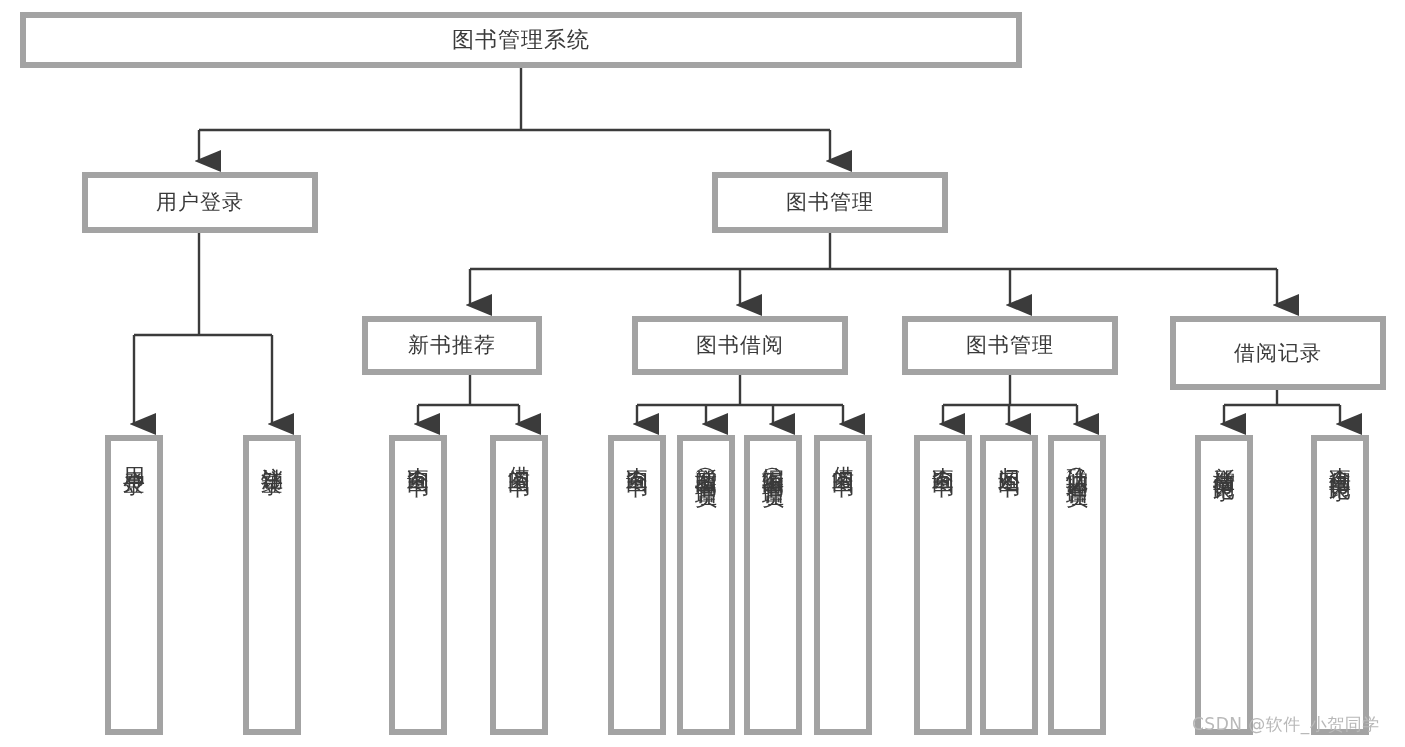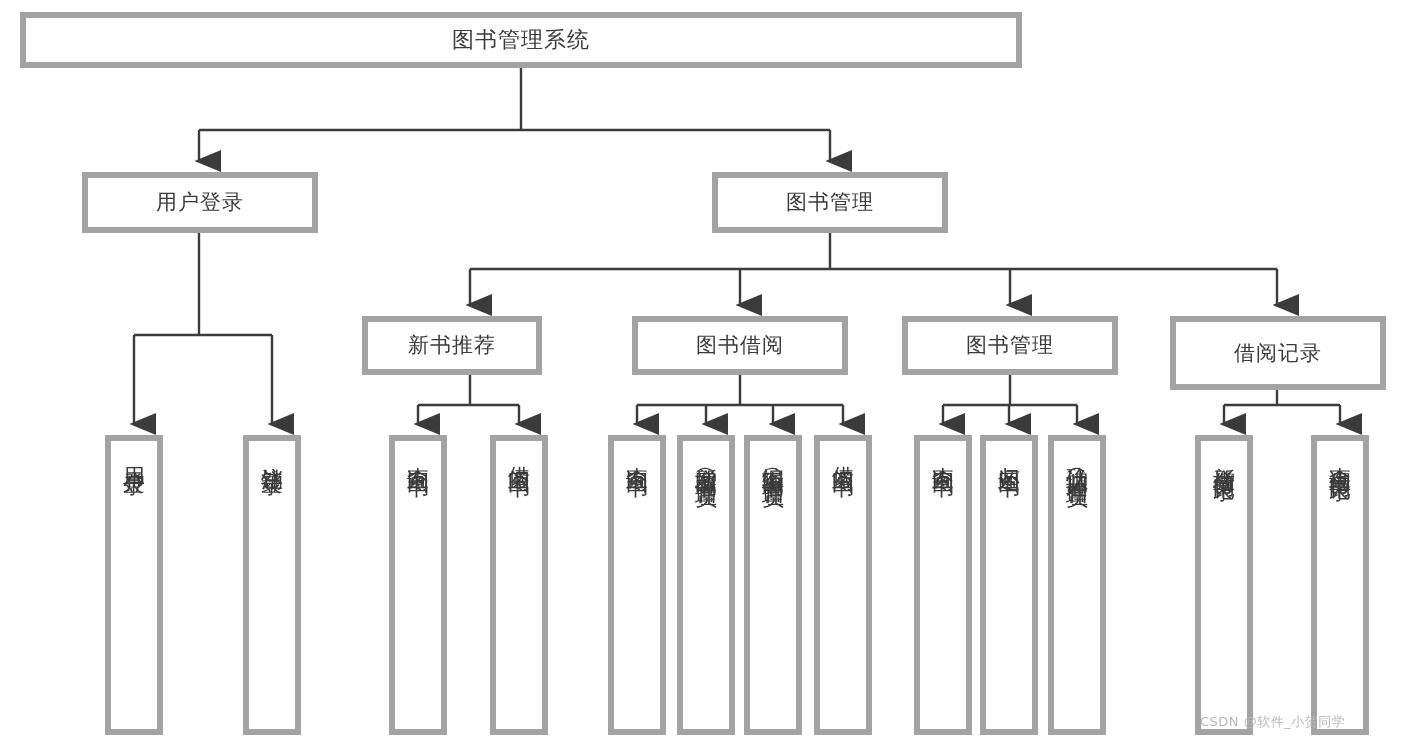--- a/index.html
+++ b/index.html
@@ -60,26 +60,25 @@
   .node.vert .node-label {
     writing-mode: vertical-rl;
     text-orientation: upright;
     font-size: 22px;
     line-height: 1;
     letter-spacing: 3px;
     white-space: nowrap;
   }
   .watermark {
     position: absolute;
-    font-size: 13px;
+    font-size: 17px;
     color: #b9b9b9;
     white-space: nowrap;
     letter-spacing: 0.5px;
     pointer-events: none;
-    margin-left: 8px;
   }
 </style>
 </head>
 <body>
 
 <div id="diagram-root">
 
   <svg id="connector-layer" viewBox="0 0 1405 747" width="1405" height="747" xmlns="http://www.w3.org/2000/svg">
     <defs>
       <marker id="arrow" viewBox="0 0 12 12" refX="6" refY="10" markerWidth="11" markerHeight="11" orient="auto-start-reverse">

